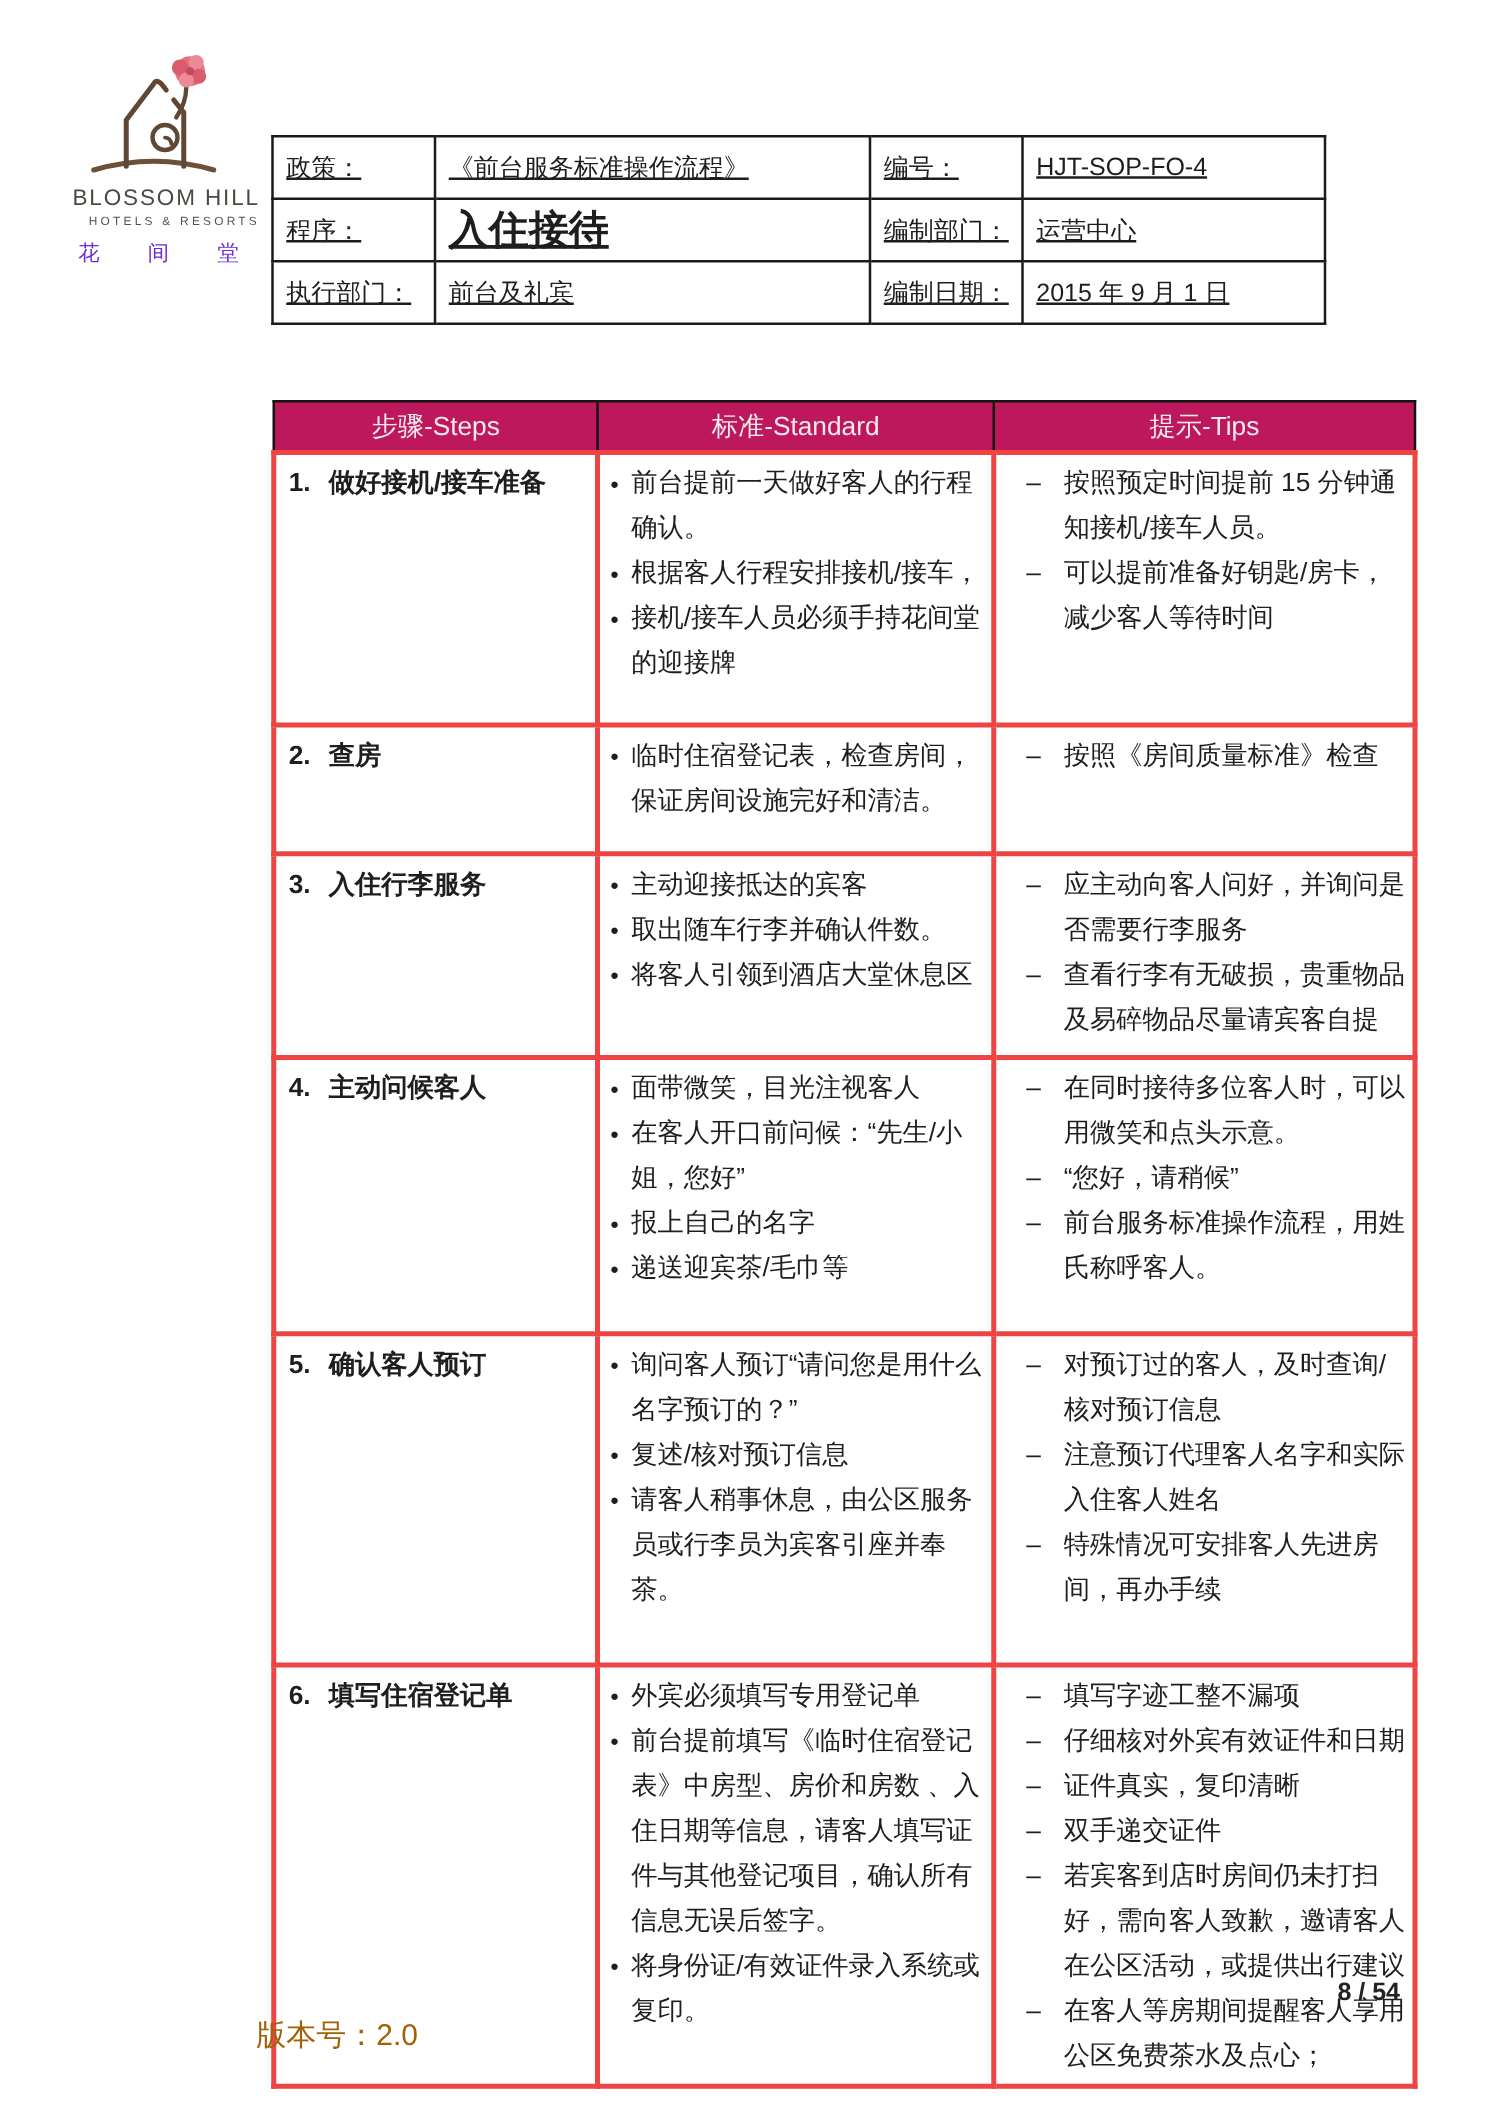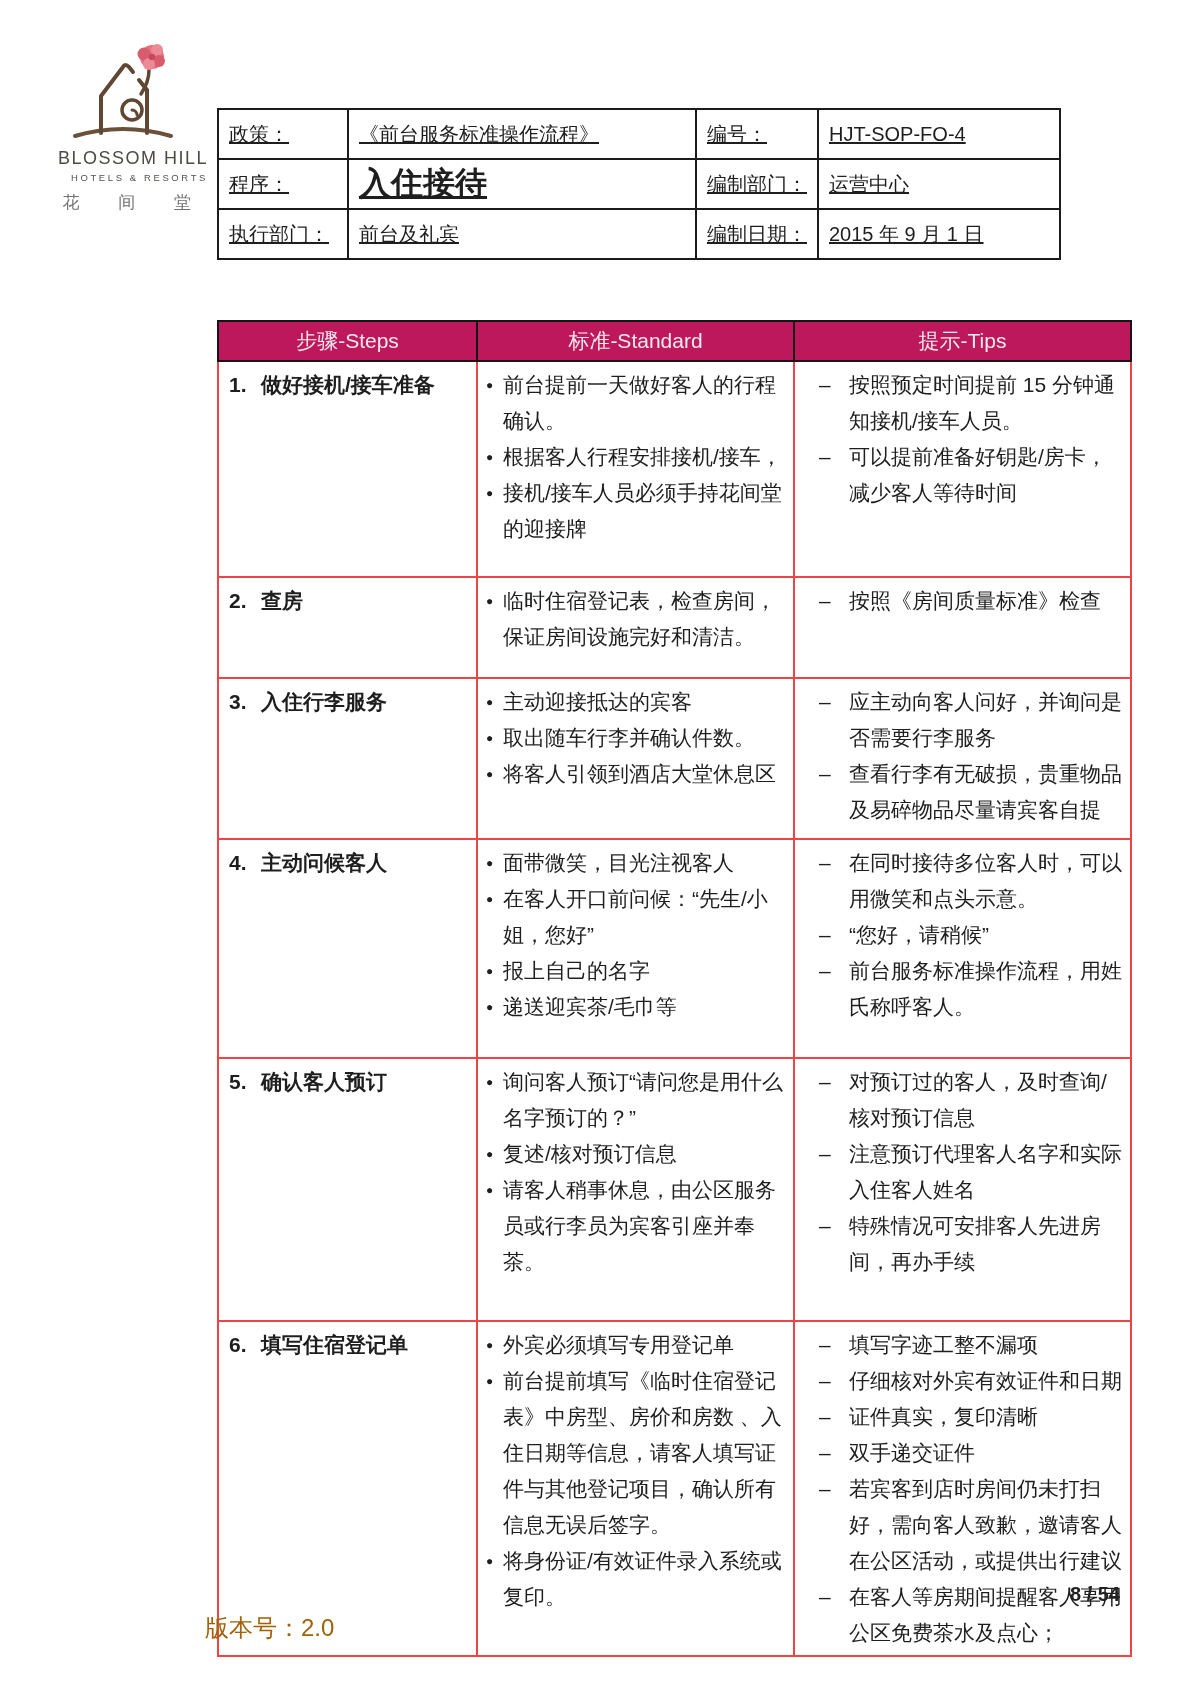--- a/index.html
+++ b/index.html
@@ -4,32 +4,32 @@
 <style>
   html,body{margin:0;padding:0;background:#ffffff;}
   body{width:1200px;height:1698px;font-family:"Liberation Sans","DejaVu Sans",sans-serif;color:#1e1e1e;}
   .page{position:relative;width:1200px;height:1698px;background:#fff;overflow:hidden;}
 
   
   .logo{position:absolute;left:38px;top:36px;width:170px;text-align:right;}
   .logo svg{display:block;margin:0 auto;}
   .brand-name{font-size:18px;letter-spacing:1.5px;color:#4d4a44;margin-top:2px;white-space:nowrap;}
   .brand-sub{font-size:9.5px;letter-spacing:2.6px;color:#55524c;margin-top:3px;white-space:nowrap;}
-  .brand-cn{font-size:17px;letter-spacing:17px;padding-left:17px;color:#737373;margin-top:8px;white-space:nowrap;}
+  .brand-cn{font-size:17px;letter-spacing:17px;padding-left:17px;color:#6d28d9;margin-top:8px;white-space:nowrap;}
 
   
   table{border-collapse:collapse;table-layout:fixed;}
   .header-table{position:absolute;left:217px;top:108px;width:842px;}
   .header-table td{border:2px solid #1b1b1b;height:48px;padding:0 10px;font-size:20px;vertical-align:middle;white-space:nowrap;overflow:hidden;text-decoration:underline;}
   .header-table td.val-proc{font-size:32px;font-weight:700;}
 
   
   .sop-table{position:absolute;left:217px;top:320px;width:913px;}
   .sop-table th{background:#be185d;color:#f4eaee;border:2px solid #141414;height:38px;font-size:21px;font-weight:400;padding:0;}
-  .sop-table td{border:2px solid #ef4444;vertical-align:top;font-size:21px;line-height:36px;padding:5px 6px 4px 8px;}
+  .sop-table td{border:4px solid #ef4444;vertical-align:top;font-size:21px;line-height:36px;padding:5px 6px 4px 8px;}
   .sop-table tr:nth-child(1) td{height:205px;}
   .sop-table tr:nth-child(2) td{height:90px;}
   .sop-table tr:nth-child(3) td{height:150px;}
   .sop-table tr:nth-child(4) td{height:208px;}
   .sop-table tr:nth-child(5) td{height:252px;}
   .sop-table tr:nth-child(6) td{height:294px;}
 
   .step-cell{font-weight:700;padding-left:10px !important;}
   .step-num{display:inline-block;width:32px;}
   .step-title{letter-spacing:0;}

